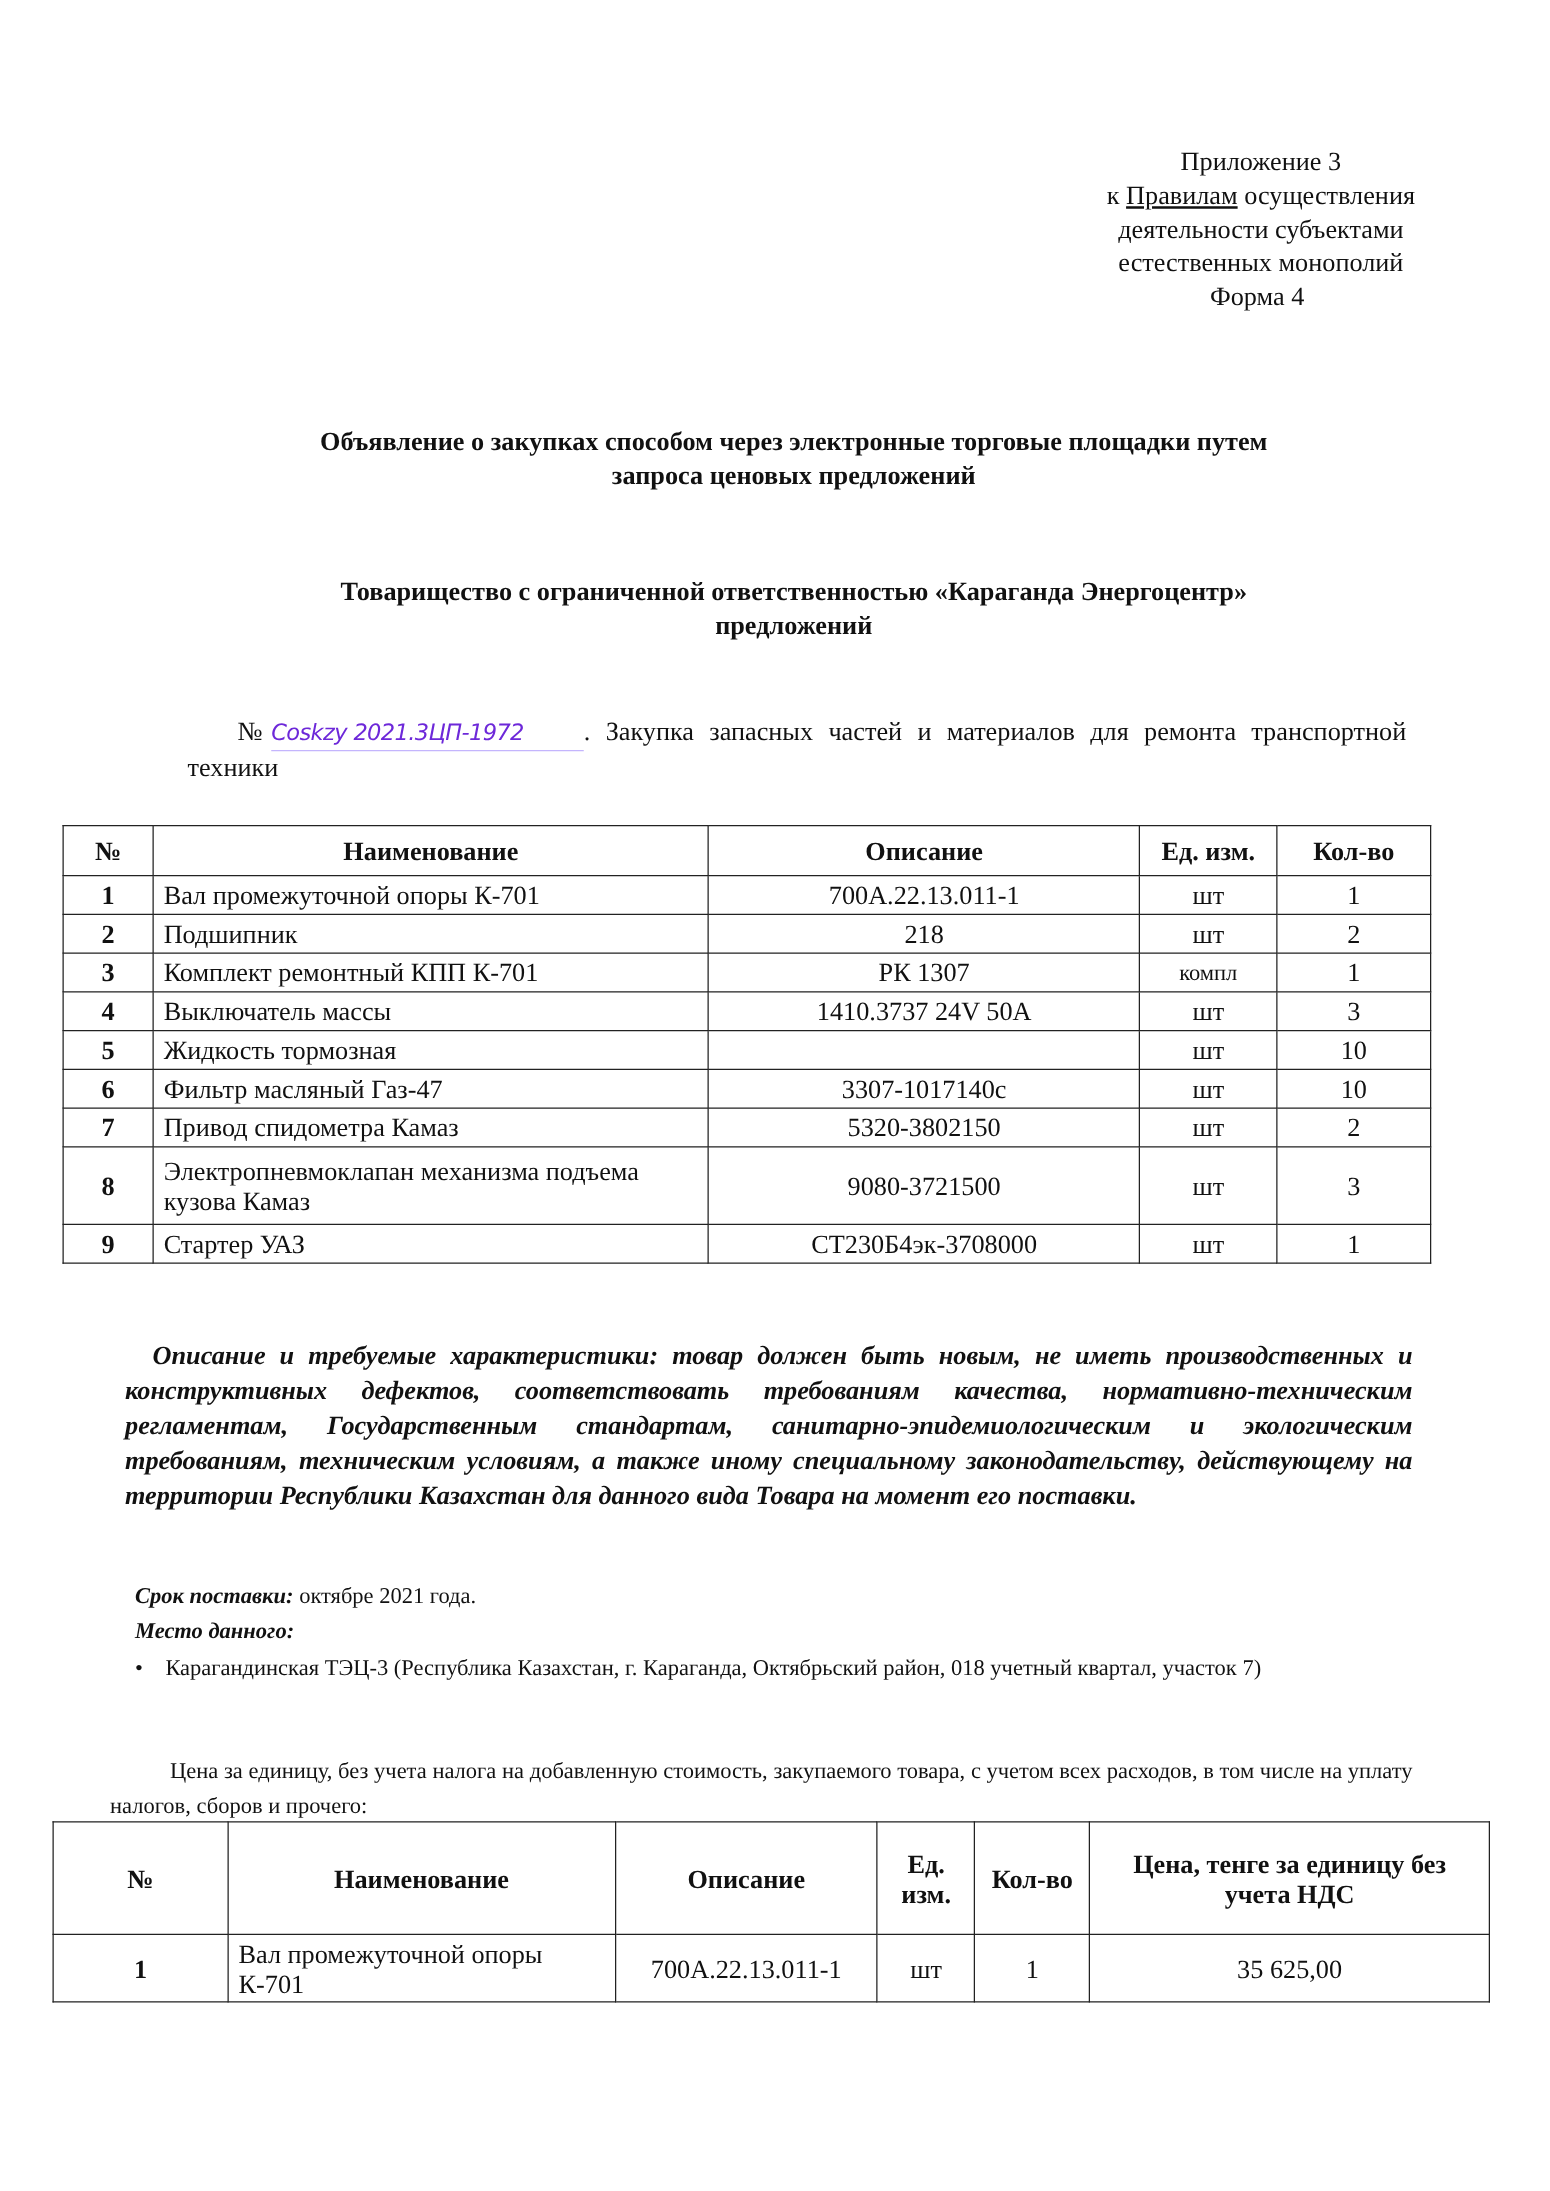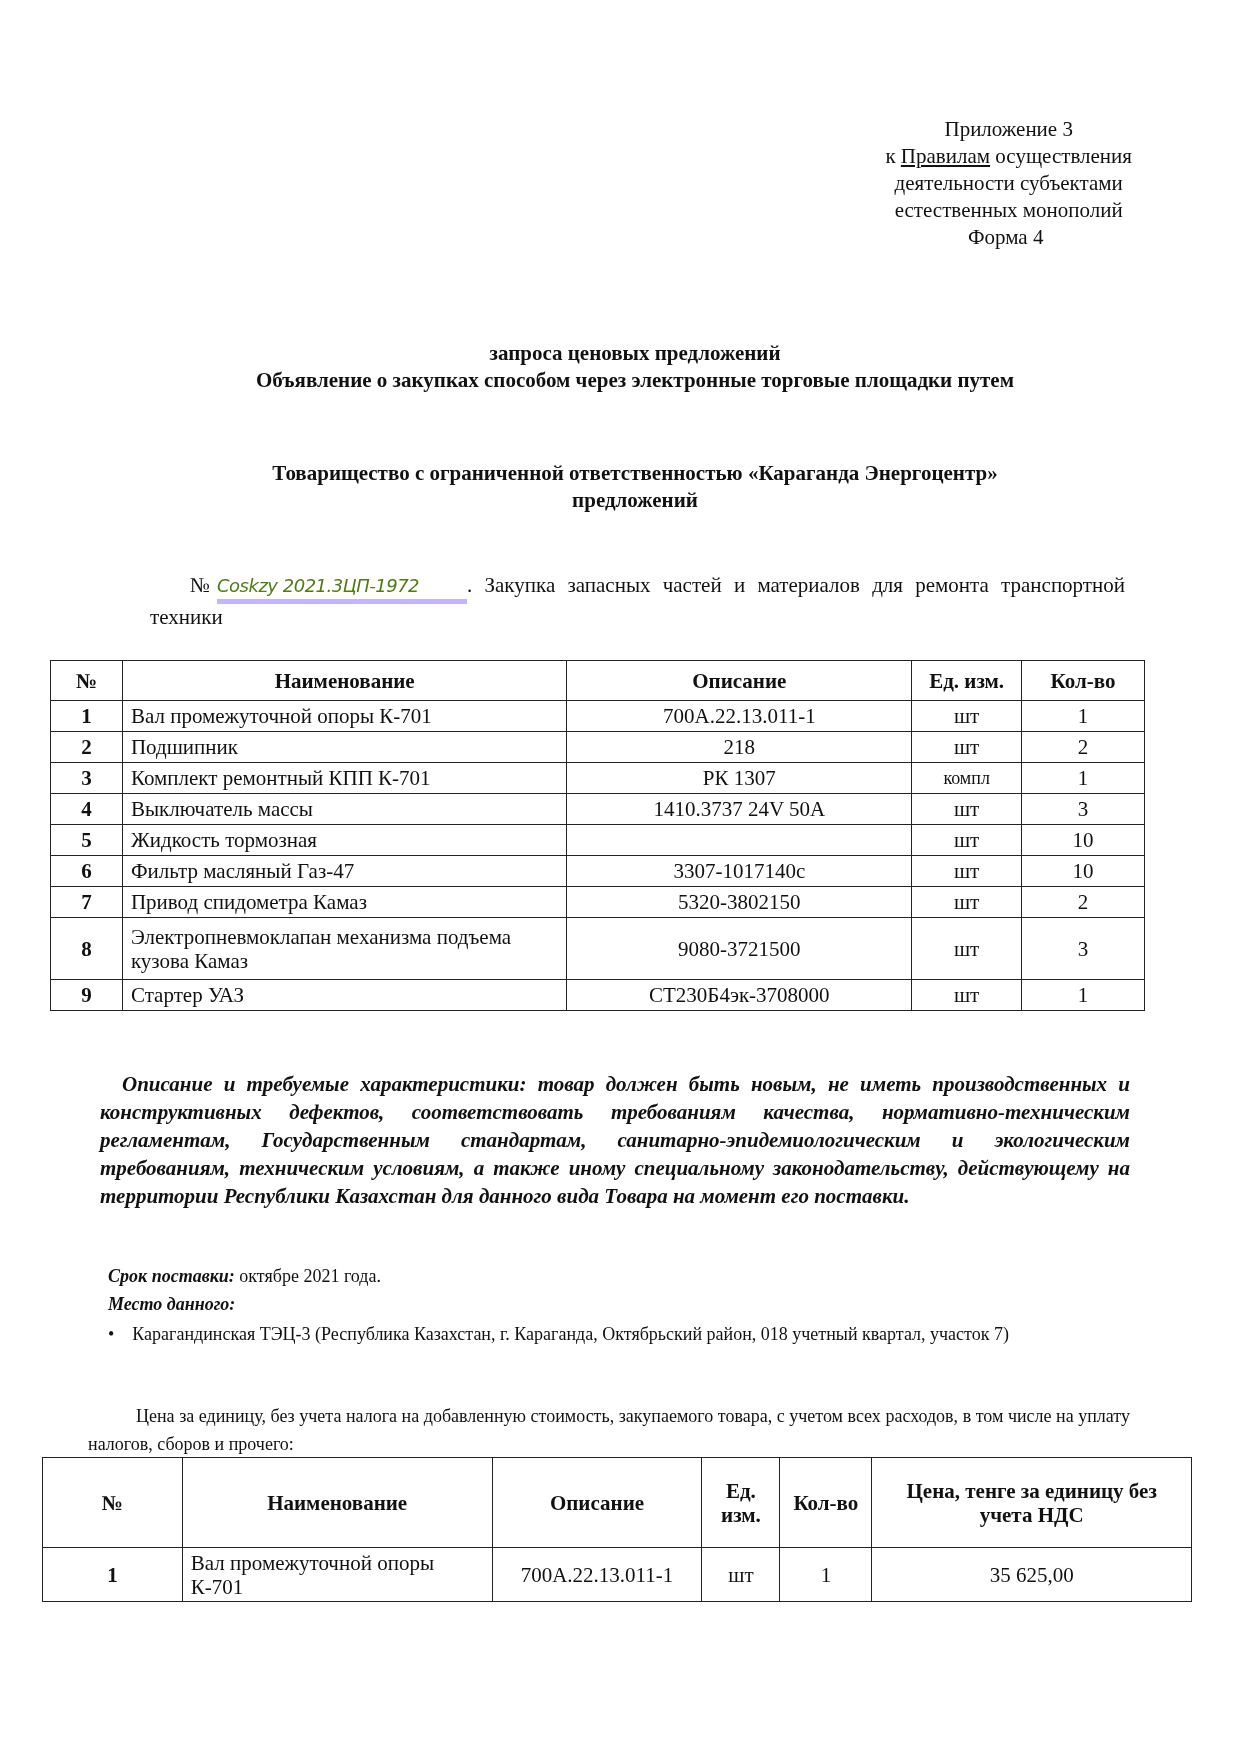--- a/index.html
+++ b/index.html
@@ -3,21 +3,21 @@
 <meta charset="utf-8">
 <style>
   html, body { margin:0; padding:0; background:#ffffff; }
   body { width:1240px; height:1753px; position:relative; overflow:hidden;
          font-family:"Liberation Serif", serif; color:#111; font-size:21px; }
   .abs { position:absolute; }
   .annex { right:108px; top:104px; text-align:center; line-height:27px; font-size:21px;margin-top:12px; }
   .annex u { text-decoration:underline; }
   .title { left:170px; width:930px; text-align:center; font-weight:bold; font-size:21px; line-height:27px; }
   .num-line { left:150px; width:975px; top:572px; font-size:21px; line-height:27px; text-align:justify; }
-  .hand { display:inline-block; width:250px; border-bottom:5px solid #c4b5fd; color:#4d7c0f;
+  .hand { display:inline-block; width:250px; border-bottom:1px solid #c4b5fd; color:#6d28d9;
           font-family:"DejaVu Sans", sans-serif; font-style:italic; font-size:18px; letter-spacing:-0.5px; }
   table { border-collapse:collapse; position:absolute; font-size:21px; }
   td, th { border:1.5px solid #222; padding:0 8px; line-height:24px; }
   th { font-weight:bold; }
   .c { text-align:center; }
   .items td { height:30px; }
   .desc { left:100px; width:1030px; top:1050px; font-style:italic; font-weight:bold;
           text-align:justify; line-height:28px; font-size:21px; text-indent:22px;margin-top:20px; }
   .p { font-size:18px; line-height:28px; }
 </style>
@@ -26,22 +26,22 @@
 
 <div class="abs annex">
   <div>Приложение 3</div>
   <div><span>к </span><u>Правилам</u><span> осуществления</span></div>
   <div>деятельности субъектами</div>
   <div>естественных монополий</div>
   <div style="padding-right:6px">Форма 4</div>
 </div>
 
 <div class="abs title" style="top:340px">
+  <div>Объявление о закупках способом через электронные торговые площадки путем</div>
   <div>запроса ценовых предложений</div>
-  <div>Объявление о закупках способом через электронные торговые площадки путем</div>
 </div>
 
 <div class="abs title" style="top:460px; left:140px; width:990px">
   <div>Товарищество с ограниченной ответственностью «Караганда Энергоцентр»</div>
   <div>предложений</div>
 </div>
 
 <div class="abs num-line">
   <span style="padding-left:40px">№</span><span class="hand">Coskzy 2021.3ЦП-1972</span><span>. Закупка запасных частей и материалов для ремонта транспортной техники</span>
 </div>

